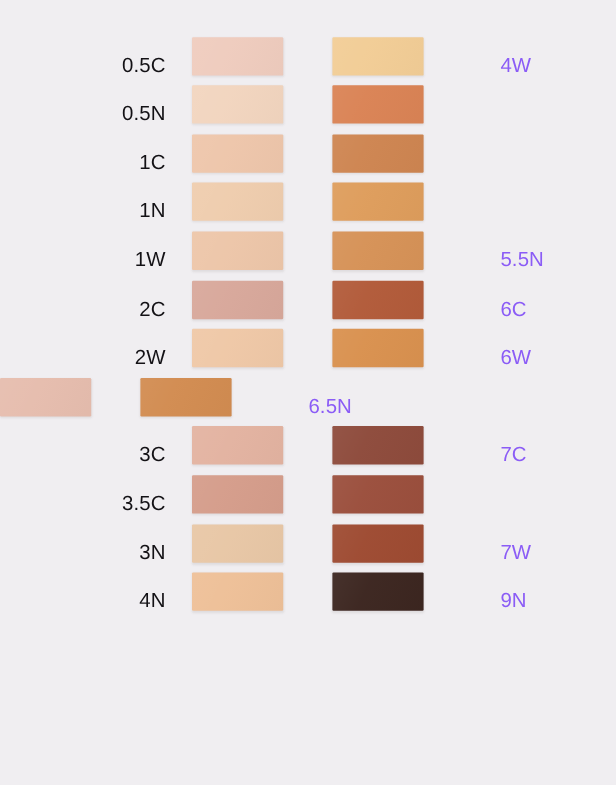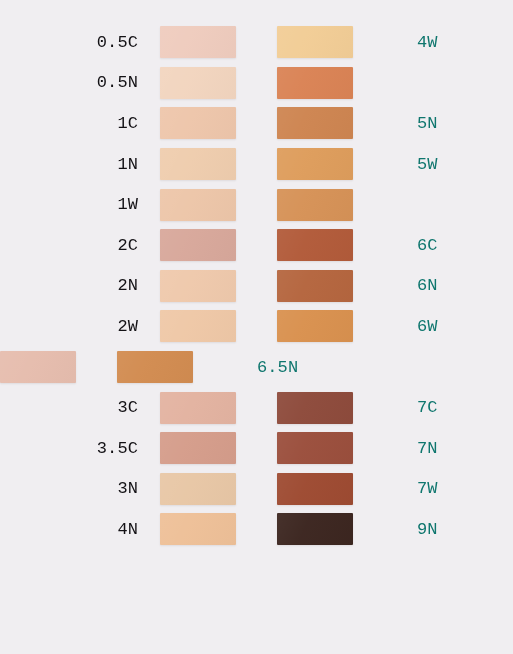--- a/index.html
+++ b/index.html
@@ -28,25 +28,24 @@
     left: 0;
     top: 22px;
     width: 513px;
     display: flex;
     flex-direction: column;
     gap: 0px;
   }
 
   .shade-row {
     display: flex;
-    align-items: center;
+    align-items: flex-end;
     height: 40.6px;
     width: 513px;
     box-sizing: border-box;
-    font-family: Liberation Mono, monospace;
   }
 
   
   .left-label {
     width: 160px;
     box-sizing: border-box;
     padding-right: 22px;
     text-align: right;
     font-size: 17px;
     font-weight: 500;
@@ -73,21 +72,21 @@
     justify-content: flex-start;
   }
 
   .right-label {
     width: 119px;
     box-sizing: border-box;
     padding-left: 23px;
     text-align: left;
     font-size: 17px;
     font-weight: 500;
-    color: #0f766e;
+    color: #8b5cf6;
     letter-spacing: 0.1px;
     line-height: 1;
     white-space: nowrap;
   }
 
   .swatch {
     width: 76px;
     height: 32px;
     border-radius: 1px;
     box-shadow: 0 1px 2px rgba(70, 55, 60, 0.10);
@@ -131,62 +130,51 @@
         </div>
       </div>
       <div class="shade-row">
         <div class="left-label">1C</div>
         <div class="left-swatch-cell">
           <div class="swatch" style="background-color: rgb(238, 198, 171);"></div>
         </div>
         <div class="right-swatch-cell">
           <div class="swatch" style="background-color: rgb(206, 133, 81);"></div>
         </div>
-        <div class="right-label">5N</div>
       </div>
       <div class="shade-row">
         <div class="left-label">1N</div>
         <div class="left-swatch-cell">
           <div class="swatch" style="background-color: rgb(239, 205, 174);"></div>
         </div>
         <div class="right-swatch-cell">
           <div class="swatch" style="background-color: rgb(222, 157, 92);"></div>
         </div>
-        <div class="right-label">5W</div>
       </div>
       <div class="shade-row">
         <div class="left-label">1W</div>
         <div class="left-swatch-cell">
           <div class="swatch" style="background-color: rgb(237, 198, 169);"></div>
         </div>
         <div class="right-swatch-cell">
           <div class="swatch" style="background-color: rgb(214, 146, 87);"></div>
         </div>
+        <div class="right-label">5.5N</div>
       </div>
       <div class="shade-row">
         <div class="left-label">2C</div>
         <div class="left-swatch-cell">
           <div class="swatch" style="background-color: rgb(216, 168, 155);"></div>
         </div>
         <div class="right-swatch-cell">
           <div class="swatch" style="background-color: rgb(178, 91, 58);"></div>
         </div>
         <div class="right-label">6C</div>
       </div>
       <div class="shade-row">
-        <div class="left-label">2N</div>
-        <div class="left-swatch-cell">
-          <div class="swatch" style="background-color: rgb(239, 201, 172);"></div>
-        </div>
-        <div class="right-swatch-cell">
-          <div class="swatch" style="background-color: rgb(181, 102, 63);"></div>
-        </div>
-        <div class="right-label">6N</div>
-      </div>
-      <div class="shade-row">
         <div class="left-label">2W</div>
         <div class="left-swatch-cell">
           <div class="swatch" style="background-color: rgb(239, 200, 167);"></div>
         </div>
         <div class="right-swatch-cell">
           <div class="swatch" style="background-color: rgb(217, 145, 79);"></div>
         </div>
         <div class="right-label">6W</div>
       </div>
       <div class="shade-row">
@@ -209,21 +197,20 @@
         <div class="right-label">7C</div>
       </div>
       <div class="shade-row">
         <div class="left-label">3.5C</div>
         <div class="left-swatch-cell">
           <div class="swatch" style="background-color: rgb(213, 157, 139);"></div>
         </div>
         <div class="right-swatch-cell">
           <div class="swatch" style="background-color: rgb(155, 79, 61);"></div>
         </div>
-        <div class="right-label">7N</div>
       </div>
       <div class="shade-row">
         <div class="left-label">3N</div>
         <div class="left-swatch-cell">
           <div class="swatch" style="background-color: rgb(232, 199, 166);"></div>
         </div>
         <div class="right-swatch-cell">
           <div class="swatch" style="background-color: rgb(158, 75, 50);"></div>
         </div>
         <div class="right-label">7W</div>

